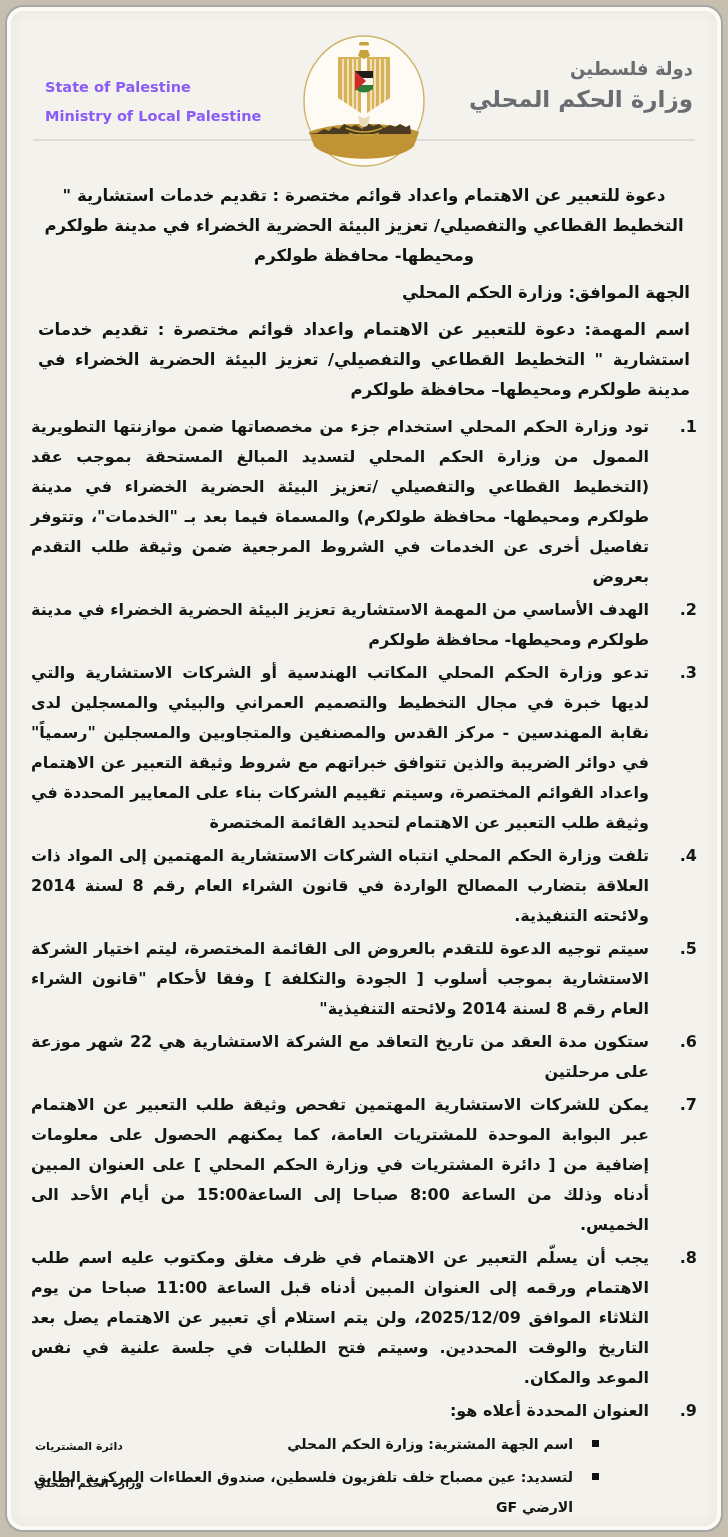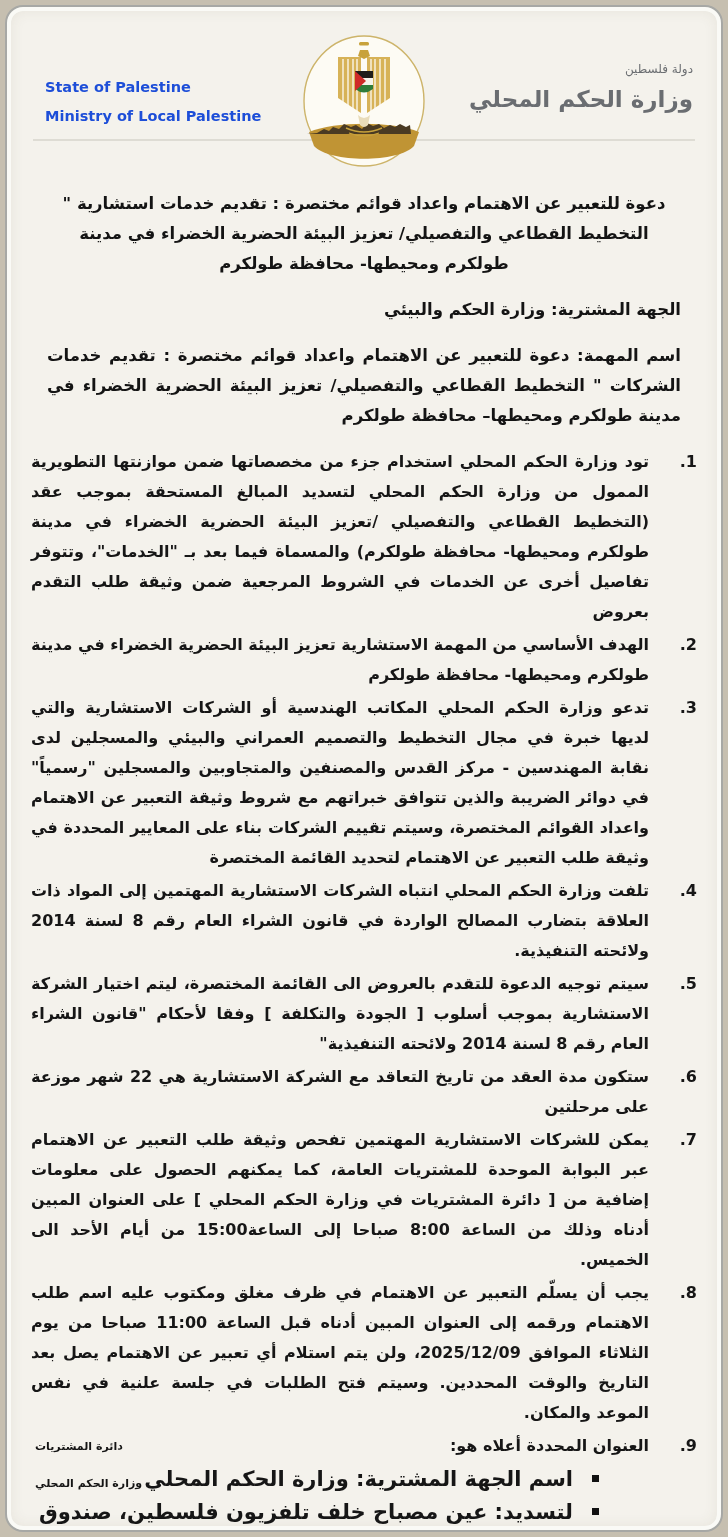--- a/index.html
+++ b/index.html
@@ -16,42 +16,42 @@
     border-radius:16px;
     box-shadow:0 0 0 2px #a7a8a5, inset 0 0 14px rgba(90,80,55,.08);
     box-sizing:border-box;
     overflow:hidden;
   }
   .content{position:absolute;left:0;top:0;right:0;bottom:0;padding:16px 20px 0;direction:rtl;box-sizing:border-box;}
 
   
   .header{position:relative;height:146px;direction:ltr;}
   .divider{position:absolute;left:2px;right:2px;top:112px;height:2px;background:#dedcd4;}
-  .hdr-en{position:absolute;left:14px;top:46px;color:#1d4ed8;font-size:14.5px;font-weight:bold;line-height:29px;white-space:nowrap;}
+  .hdr-en{position:absolute;left:14px;top:46px;color:#8b5cf6;font-size:14.5px;font-weight:bold;line-height:29px;white-space:nowrap;}
   .hdr-ar{position:absolute;right:4px;top:32px;text-align:right;color:#6a6d71;direction:rtl;}
-  .hdr-ar .l1{font-size:12px;font-weight:normal;line-height:20px;}
+  .hdr-ar .l1{font-size:18px;font-weight:bold;line-height:20px;}
   .hdr-ar .l2{font-size:23px;font-weight:bold;line-height:30px;margin-top:5px;}
   .emblem{position:absolute;left:50%;transform:translateX(-50%);top:6px;width:126px;height:136px;z-index:2;}
 
   
   .title{margin-top:8px;}
-  .title p{margin:16px;font-size:16.5px;font-weight:bold;color:#141414;line-height:30px;}
+  .title p{margin:7px;font-size:16.5px;font-weight:bold;color:#141414;line-height:30px;}
   .t-center{text-align:center;}
   .t-right{text-align:right;}
   .t-just{text-align:justify;text-align-last:right;}
 
   
   .num-list{list-style:none;margin:7px 0 0;padding:0;}
   .num-list li{display:flex;font-size:16px;font-weight:bold;color:#161616;line-height:30px;margin-bottom:3px;}
   .li-num{flex:0 0 48px;box-sizing:border-box;text-align:right;padding-left:12px;direction:rtl;unicode-bidi:isolate;}
   .li-text{flex:1;text-align:justify;text-align-last:right;}
 
   
   .addr-list{list-style:none;margin:2px 0 0;padding:0 98px 0 0;}
-  .addr-list li{display:flex;font-size:21px;font-weight:bold;color:#161616;line-height:30px;margin-bottom:3px;}
+  .addr-list li{display:flex;font-size:14px;font-weight:bold;color:#161616;line-height:30px;margin-bottom:3px;}
   .bullet-sq{flex:0 0 26px;padding-top:11px;box-sizing:border-box;}
   .bullet-sq i{display:block;width:7px;height:7px;background:#111;}
   .addr-text{flex:1;text-align:right;}
 
   
   .footer{position:absolute;left:24px;bottom:24px;direction:rtl;text-align:left;font-size:11px;font-weight:bold;line-height:37px;color:#141414;}
 </style>
 </head>
 <body>
 
@@ -97,22 +97,22 @@
       <div class="hdr-ar">
         <div class="l1">دولة فلسطين</div>
         <div class="l2">وزارة الحكم المحلي</div>
       </div>
 
       <div class="divider"></div>
     </div>
 
     <div class="title">
       <p class="t-center">دعوة للتعبير عن الاهتمام واعداد قوائم مختصرة : تقديم خدمات استشارية " التخطيط القطاعي والتفصيلي/ تعزيز البيئة الحضرية الخضراء في مدينة طولكرم ومحيطها- محافظة طولكرم</p>
-      <p class="t-right">الجهة المشترية: وزارة الحكم والبيئي</p>
-      <p class="t-just">اسم المهمة: دعوة للتعبير عن الاهتمام واعداد قوائم مختصرة : تقديم خدمات الشركات " التخطيط القطاعي والتفصيلي/ تعزيز البيئة الحضرية الخضراء في مدينة طولكرم ومحيطها– محافظة طولكرم</p>
+      <p class="t-right">الجهة الموافق: وزارة الحكم المحلي</p>
+      <p class="t-just">اسم المهمة: دعوة للتعبير عن الاهتمام واعداد قوائم مختصرة : تقديم خدمات استشارية " التخطيط القطاعي والتفصيلي/ تعزيز البيئة الحضرية الخضراء في مدينة طولكرم ومحيطها– محافظة طولكرم</p>
     </div>
 
     <ol class="num-list">
       <li>
         <span class="li-num">1.</span>
         <span class="li-text">تود وزارة الحكم المحلي استخدام جزء من مخصصاتها ضمن موازنتها التطويرية الممول من وزارة الحكم المحلي لتسديد المبالغ المستحقة بموجب عقد (التخطيط القطاعي والتفصيلي /تعزيز البيئة الحضرية الخضراء في مدينة طولكرم ومحيطها- محافظة طولكرم) والمسماة فيما بعد بـ "الخدمات"، وتتوفر تفاصيل أخرى عن الخدمات في الشروط المرجعية ضمن وثيقة طلب التقدم بعروض</span>
       </li>
       <li>
         <span class="li-num">2.</span>
         <span class="li-text">الهدف الأساسي من المهمة الاستشارية تعزيز البيئة الحضرية الخضراء في مدينة طولكرم ومحيطها- محافظة طولكرم</span>

